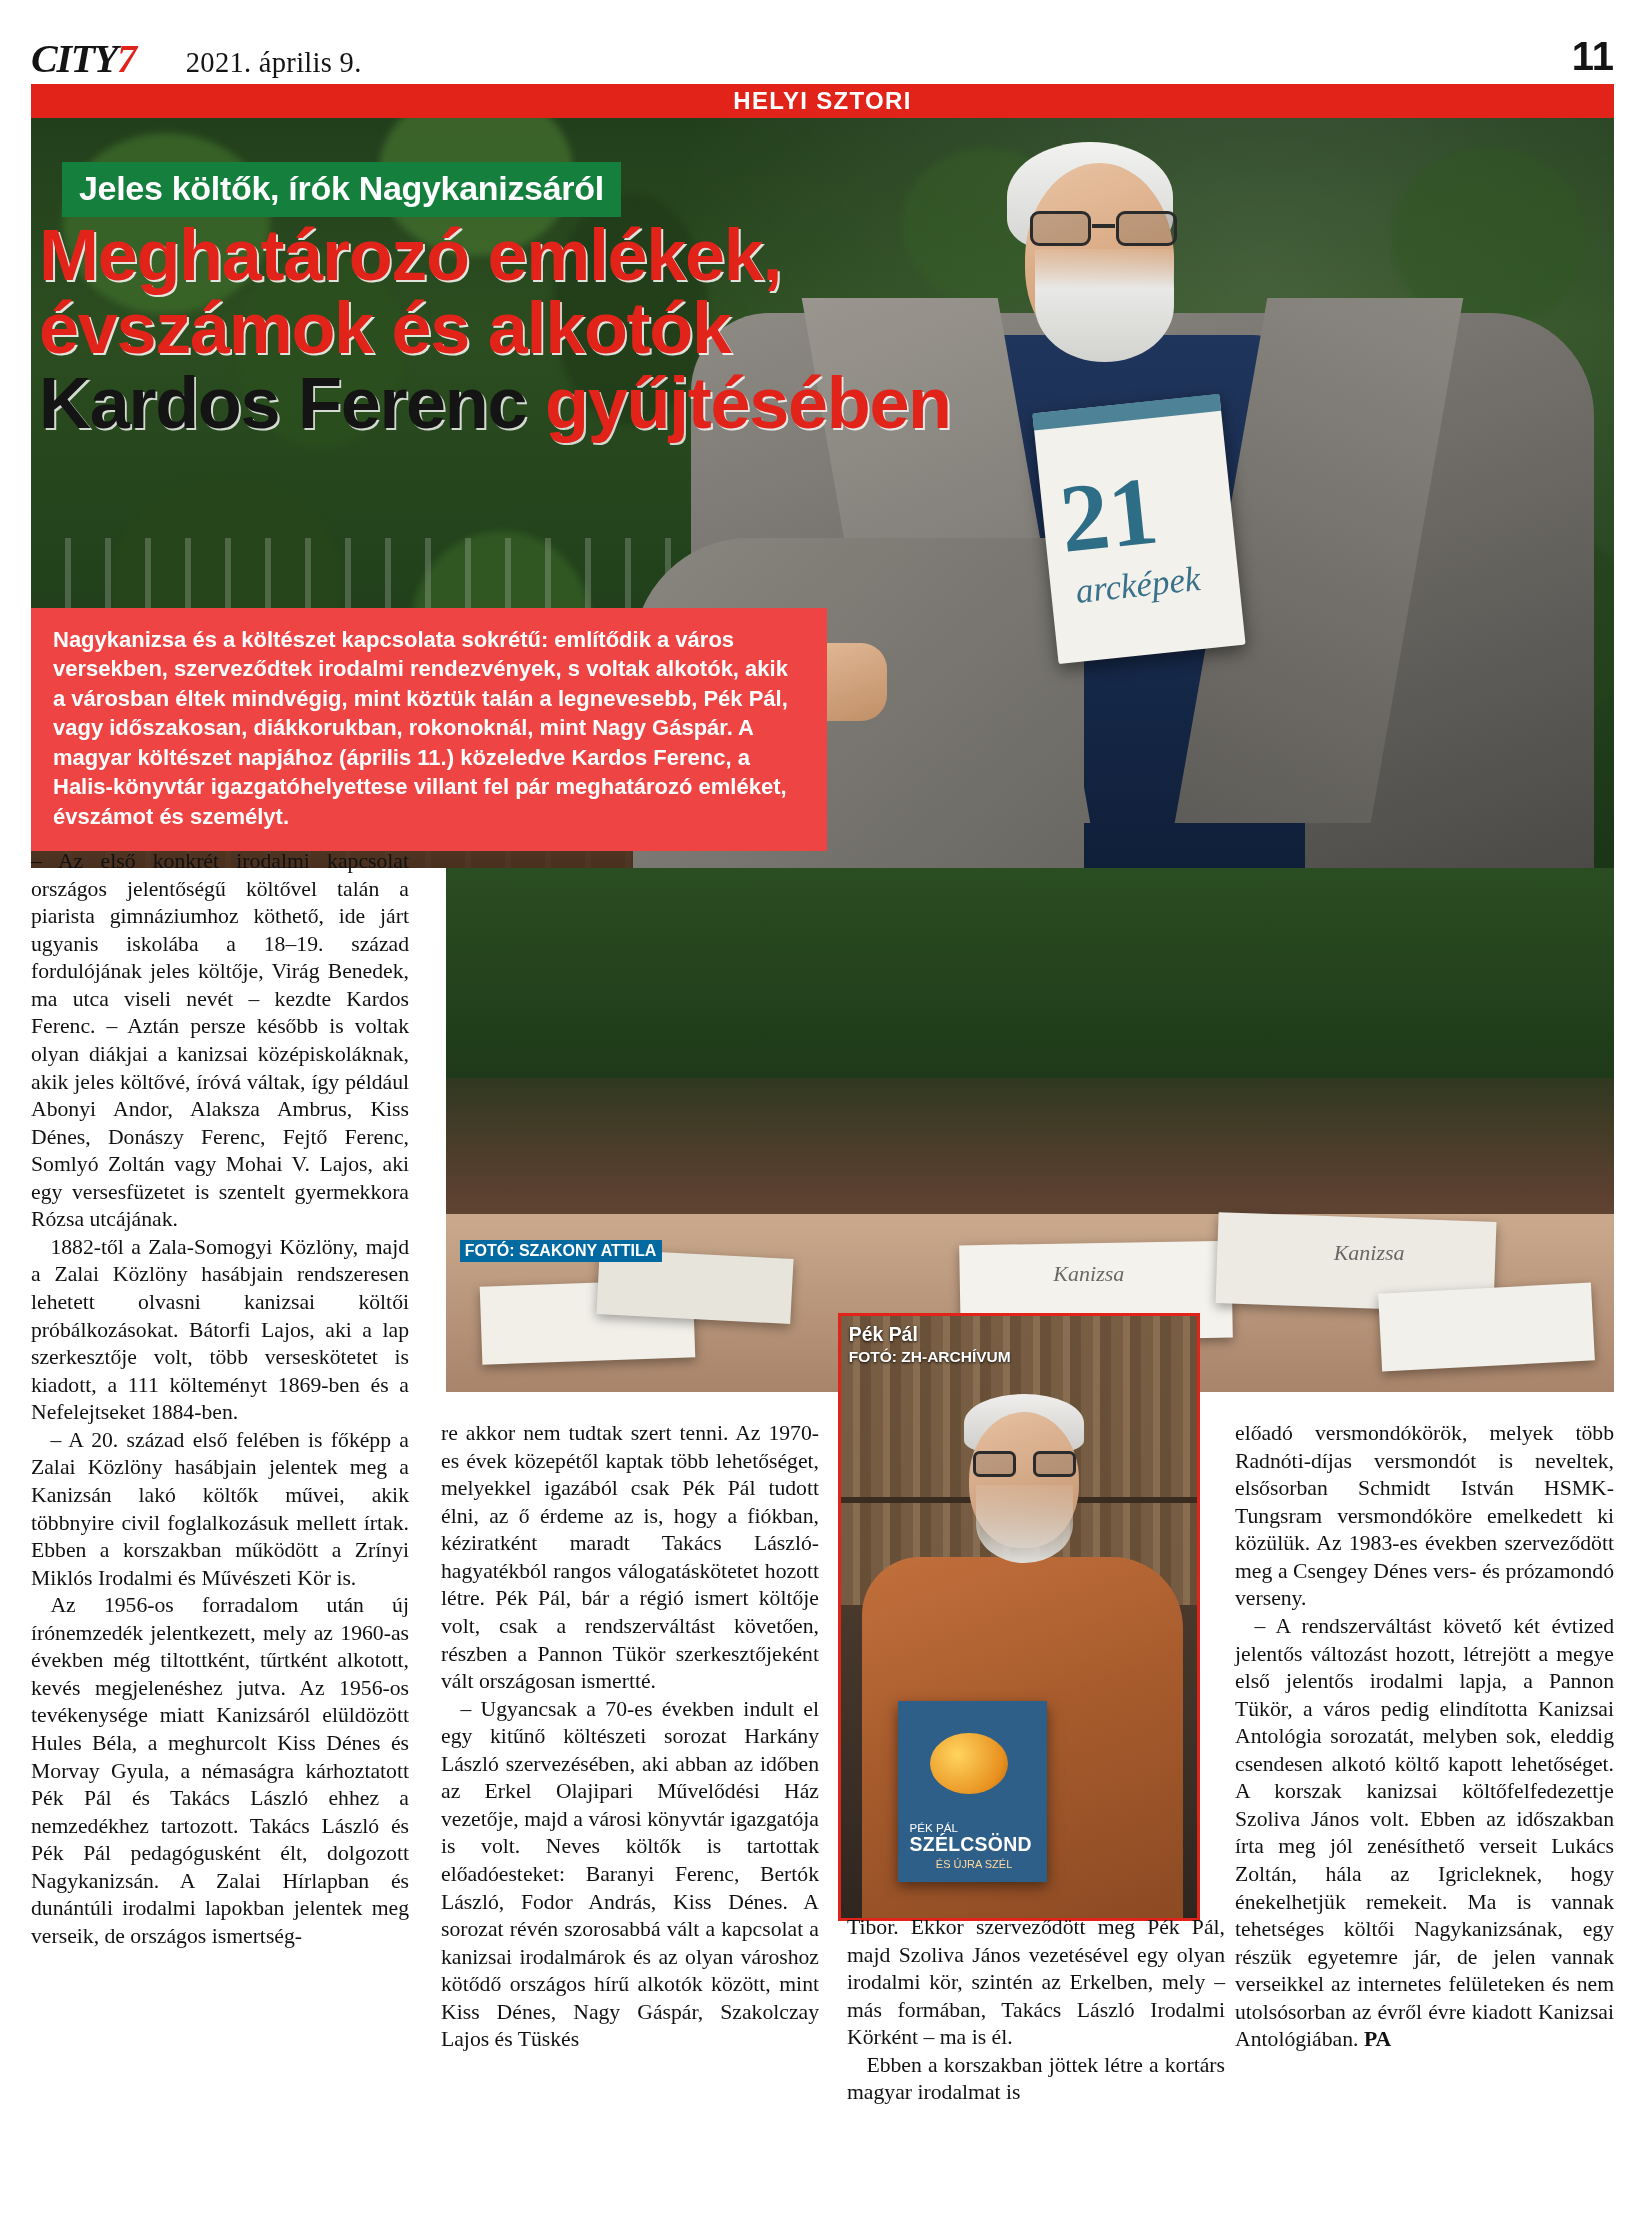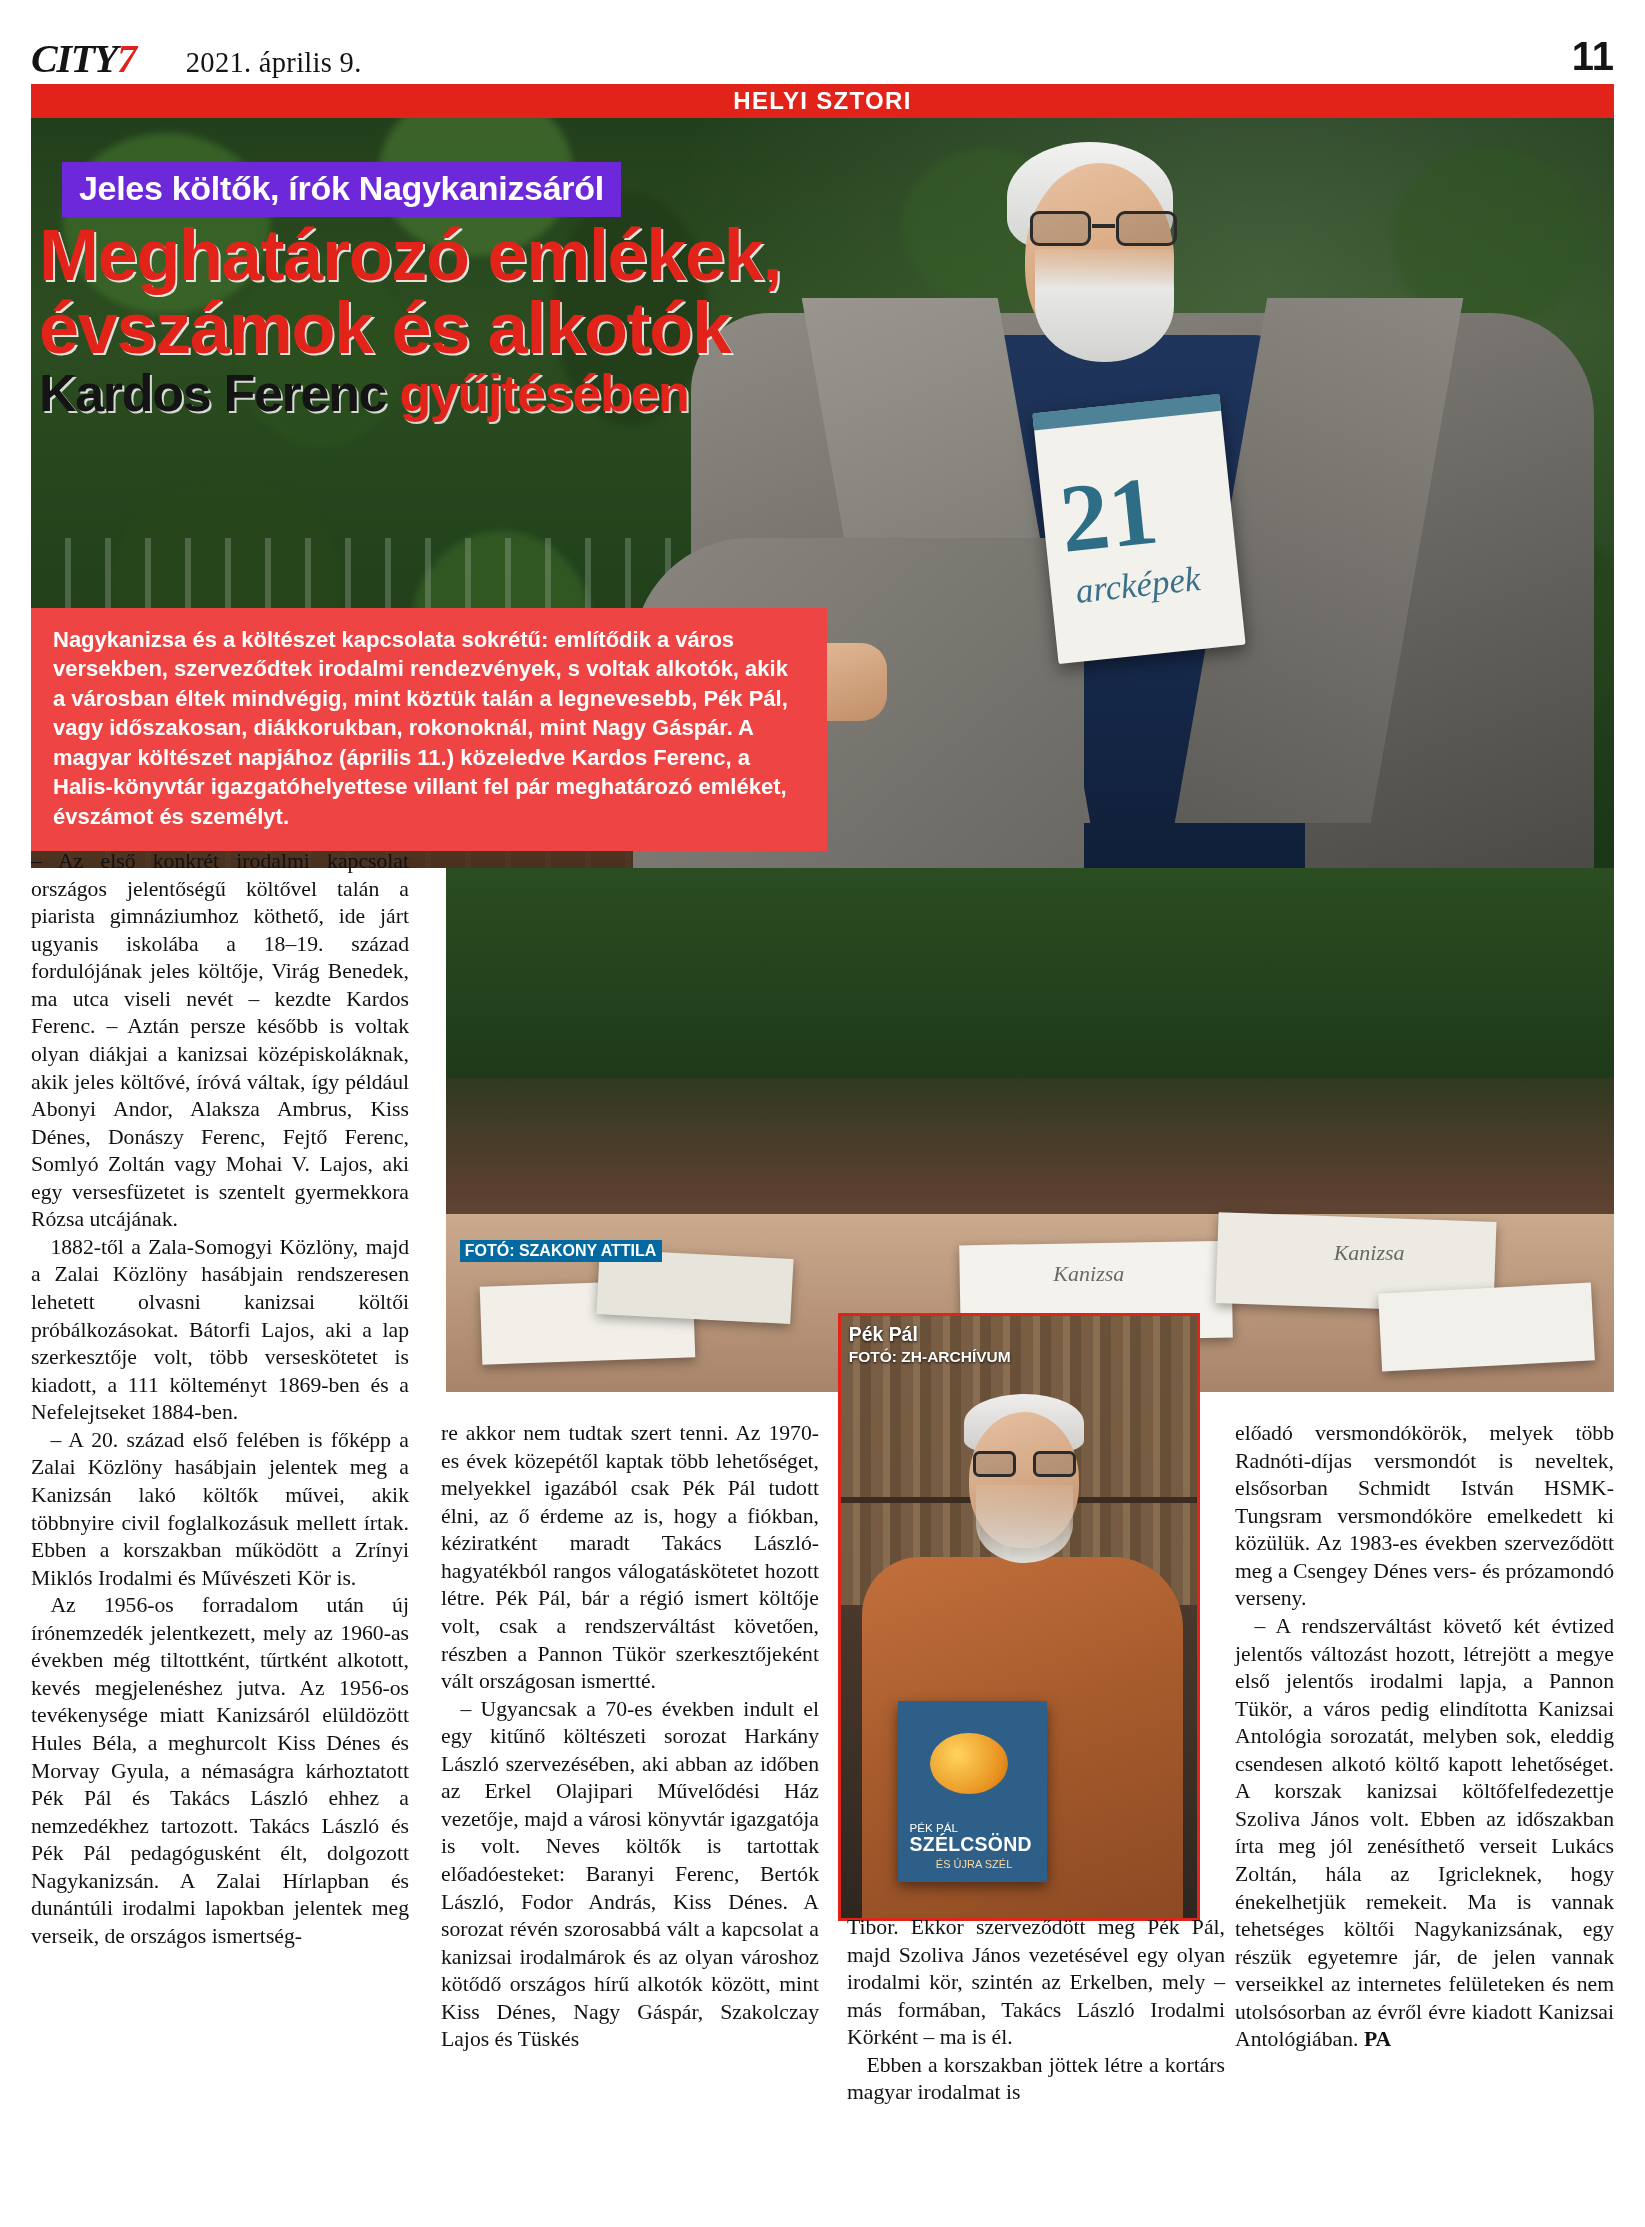--- a/index.html
+++ b/index.html
@@ -188,21 +188,21 @@
   }
   .book .script {
     position:absolute; left: 24.6px; top: 162px;
     font-family:"Liberation Serif", serif; font-style:italic;
     font-size: 35px; color:#39708a;
   }
 
   
   .kicker {
     position:absolute; left: 62px; top: 162px;
-    background:#6d28d9; padding: 6.5px 17px 9px 17px;
+    background:#15803d; padding: 6.5px 17px 9px 17px;
   }
   .kicker span {
     font-family:"Liberation Sans", sans-serif;
     font-weight:bold; font-size: 34px; color:#ffffff; letter-spacing:-0.3px;
   }
 
   .headline {
     position:absolute; left: 39px; top: 219px; width: 983px;
   }
   .headline .l1, .headline .l2 {
@@ -210,21 +210,21 @@
     font-weight:bold;
     font-size: 72px;
     line-height: 1.02;
     color:#e2231a;
     letter-spacing:-1.3px;
     text-shadow: 1.9px 1.9px 0 rgba(255,255,255,.85);
   }
   .headline .l3 {
     font-family:"Liberation Sans", sans-serif;
     font-weight:bold;
-    font-size: 52px;
+    font-size: 72px;
     line-height: 1.05;
     letter-spacing:-1.3px;
     color:#141414;
     text-shadow: 1.9px 1.9px 0 rgba(255,255,255,.8);
   }
   .headline .l3 .red { color:#e2231a; }
 
   
   .lead-box {
     position:absolute; left: 31px; top: 608px; width: 796px;

